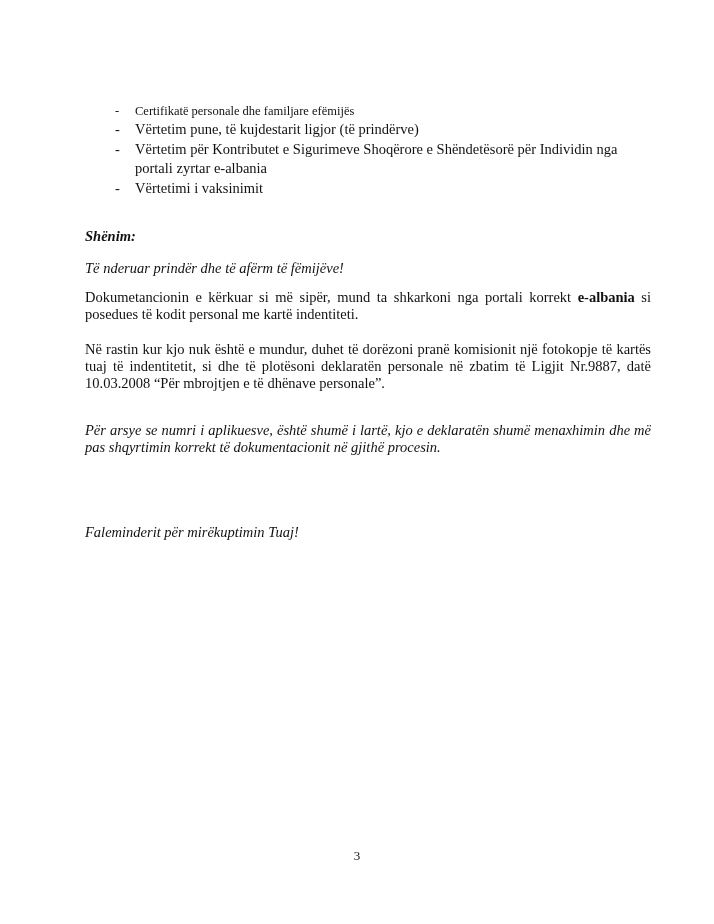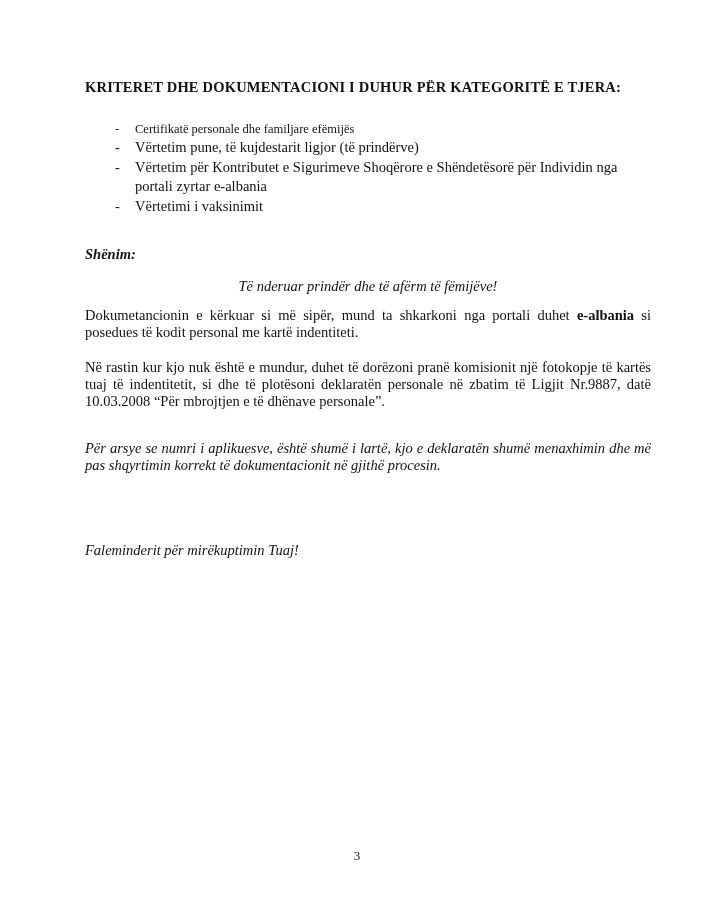--- a/index.html
+++ b/index.html
@@ -52,21 +52,20 @@
     font-size: 14.5px;
     line-height: 18px;
   }
   .para {
     font-size: 14.5px;
     line-height: 17px;
   }
   .salutation {
     margin-top: 15px;
     font-style: italic;
-    text-align: center;
   }
   .para-download {
     margin-top: 12px;
     text-align: justify;
   }
   .para-download .portal-bold { font-weight: bold; }
   .para-declaration {
     margin-top: 18px;
     text-align: justify;
   }
@@ -88,21 +87,20 @@
     font-size: 13px;
     line-height: 16px;
   }
 </style>
 </head>
 <body>
 
 <div class="page">
   <div class="content">
 
-    <div class="doc-title">KRITERET DHE DOKUMENTACIONI I DUHUR PËR KATEGORITË E TJERA:</div>
 
     <ul class="criteria-list">
       <li class="criteria-item small">
         <span class="marker">-</span>
         <span class="item-text">Certifikatë personale dhe familjare efëmijës</span>
       </li>
       <li class="criteria-item">
         <span class="marker">-</span>
         <span class="item-text">Vërtetim pune, të kujdestarit ligjor (të prindërve)</span>
       </li>
@@ -113,21 +111,21 @@
       <li class="criteria-item">
         <span class="marker">-</span>
         <span class="item-text">Vërtetimi i vaksinimit</span>
       </li>
     </ul>
 
     <div class="note-heading">Shënim:</div>
 
     <p class="para salutation">Të nderuar prindër dhe të afërm të fëmijëve!</p>
 
-    <p class="para para-download"><span>Dokumetancionin e kërkuar si më sipër, mund ta shkarkoni nga portali duhet </span><span class="portal-bold">e-albania</span><span> si posedues të kodit personal me kartë indentiteti.</span></p>
+    <p class="para para-download"><span>Dokumetancionin e kërkuar si më sipër, mund ta shkarkoni nga portali korrekt </span><span class="portal-bold">e-albania</span><span> si posedues të kodit personal me kartë indentiteti.</span></p>
 
     <p class="para para-declaration">Në rastin kur kjo nuk është e mundur, duhet  të dorëzoni pranë komisionit një fotokopje të kartës tuaj të indentitetit, si dhe të plotësoni deklaratën personale në zbatim të Ligjit Nr.9887, datë 10.03.2008 “Për mbrojtjen e të dhënave personale”.</p>
 
     <p class="para para-applicants">Për arsye se numri i aplikuesve, është shumë i lartë, kjo e deklaratën shumë menaxhimin dhe më pas shqyrtimin korrekt të dokumentacionit në gjithë procesin.</p>
 
     <p class="para closing">Faleminderit për mirëkuptimin Tuaj!</p>
 
   </div>
 
   <div class="page-number">3</div>

